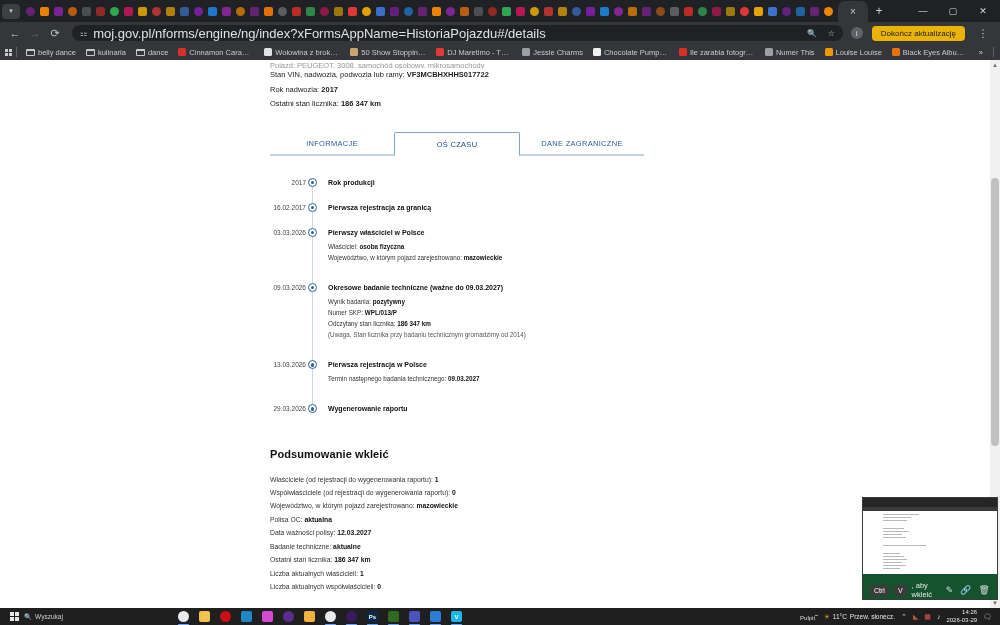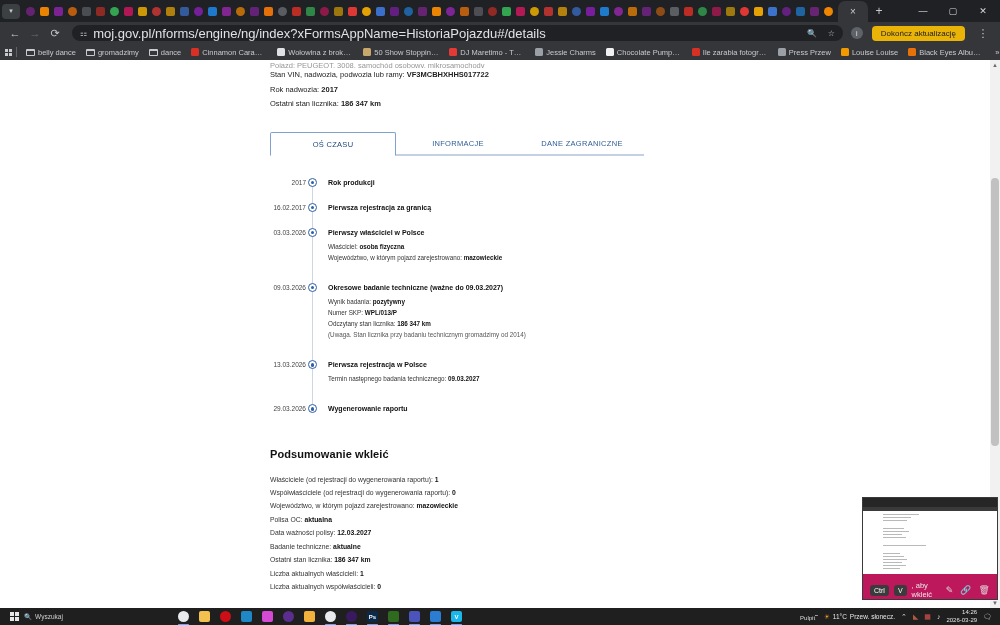--- a/index.html
+++ b/index.html
@@ -175,21 +175,21 @@
     background: #1f1f1f; border: 1px solid #3a3a3a; overflow: hidden;
   }
   .clip-thumb { height: 76px; background: #fff; position: relative; overflow: hidden; }
   .clip-thumb .cbar { height: 9px; background: #262626; }
   .clip-thumb .cbar2 { height: 4px; background: #3a3a3a; }
   .clip-lines { padding: 3px 20px; }
   .clip-lines i {
     display: block; height: 1px; background: #b9b9b9; margin-bottom: 2px;
   }
   .clip-bar {
-    height: 18px; background: #be185d; display: flex; align-items: center;
+    height: 18px; background: #14532d; display: flex; align-items: center;
     gap: 5px; padding: 16px 7px; color: #e8e8e8; font-size: 7.5px;
   }
   .key {
     background: #3b3b3b; border-radius: 3px; padding: 2px 4px; font-size: 7px;
     color: #fff; line-height: 1;
   }
   .clip-bar .cico { font-size: 9px; color: #ddd; margin-left: 2px; }
 
   
   .watermark {
@@ -458,21 +458,21 @@
         <i></i>
       </div>
     <div class="bm-sep"></div>
     <div id="bookmarks-list" style="display:flex;align-items:center;">
         <div class="bm">
           <span class="folder-ico"></span>
           <span class="lbl">belly dance</span>
         </div>
         <div class="bm">
           <span class="folder-ico"></span>
-          <span class="lbl">gromadzimy</span>
+          <span class="lbl">kulinaria</span>
         </div>
         <div class="bm">
           <span class="folder-ico"></span>
           <span class="lbl">dance</span>
         </div>
         <div class="bm">
           <span class="sq-ico" style="background: rgb(217, 48, 37);"></span>
           <span class="lbl">Cinnamon Caramel...</span>
         </div>
         <div class="bm">
@@ -494,21 +494,21 @@
         <div class="bm">
           <span class="sq-ico" style="background: rgb(241, 241, 241);"></span>
           <span class="lbl">Chocolate Pumpkin...</span>
         </div>
         <div class="bm">
           <span class="sq-ico" style="background: rgb(217, 48, 37);"></span>
           <span class="lbl">Ile zarabia fotograf...</span>
         </div>
         <div class="bm">
           <span class="sq-ico" style="background: rgb(154, 160, 166);"></span>
-          <span class="lbl">Press Przew</span>
+          <span class="lbl">Numer This</span>
         </div>
         <div class="bm">
           <span class="sq-ico" style="background: rgb(242, 153, 0);"></span>
           <span class="lbl">Louise Louise</span>
         </div>
         <div class="bm">
           <span class="sq-ico" style="background: rgb(232, 113, 10);"></span>
           <span class="lbl">Black Eyes Album -...</span>
         </div>
       </div>
@@ -535,22 +535,22 @@
           <span>Rok nadwozia:</span>
           <b>2017</b>
         </div>
         <div>
           <span>Ostatni stan licznika:</span>
           <b>186 347 km</b>
         </div>
       </div>
 
       <div class="tabs" id="page-tabs">
+          <div class="tabitem"><span>INFORMACJE</span></div>
           <div class="tabitem active"><span>OŚ CZASU</span></div>
-          <div class="tabitem"><span>INFORMACJE</span></div>
           <div class="tabitem"><span>DANE ZAGRANICZNE</span></div>
         </div>
 
       <div class="timeline">
         <div class="tl-line"></div>
         <div id="timeline-items">
             <div class="tl-item">
               <div class="tl-date">2017</div>
               <div class="tl-dot">
                 <i></i>

